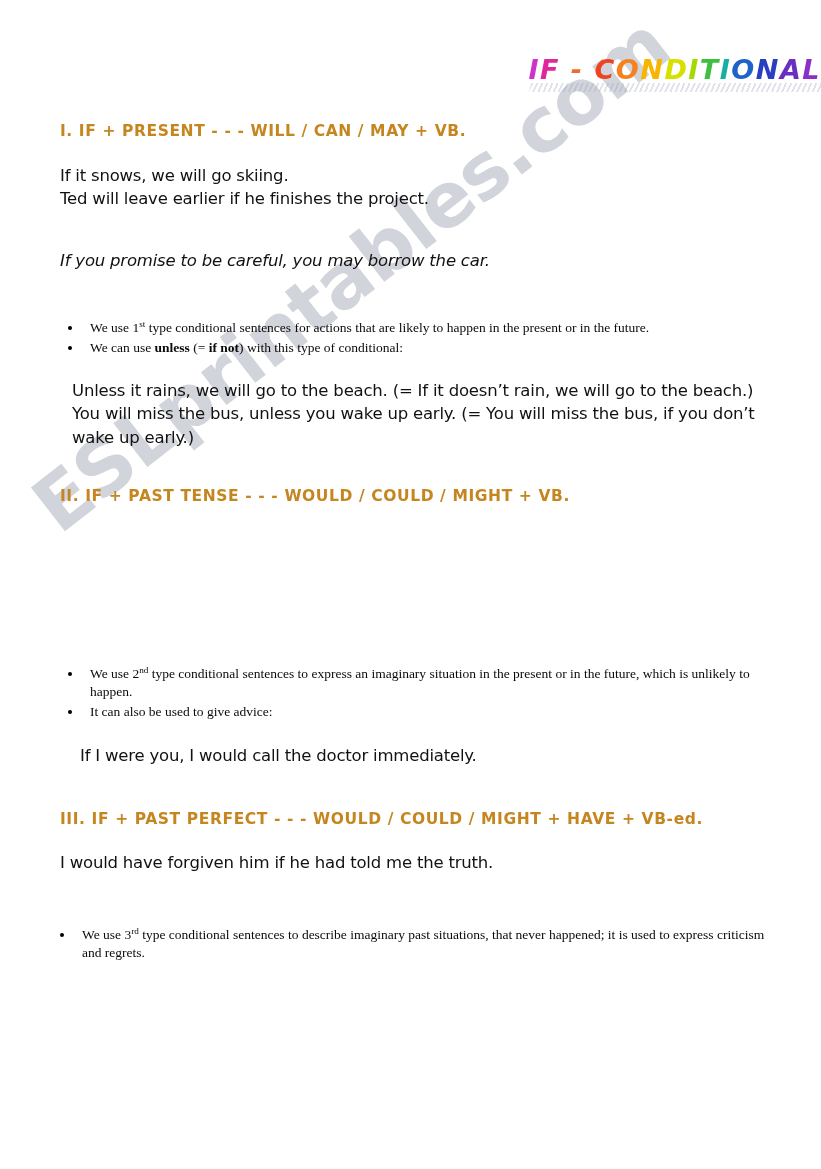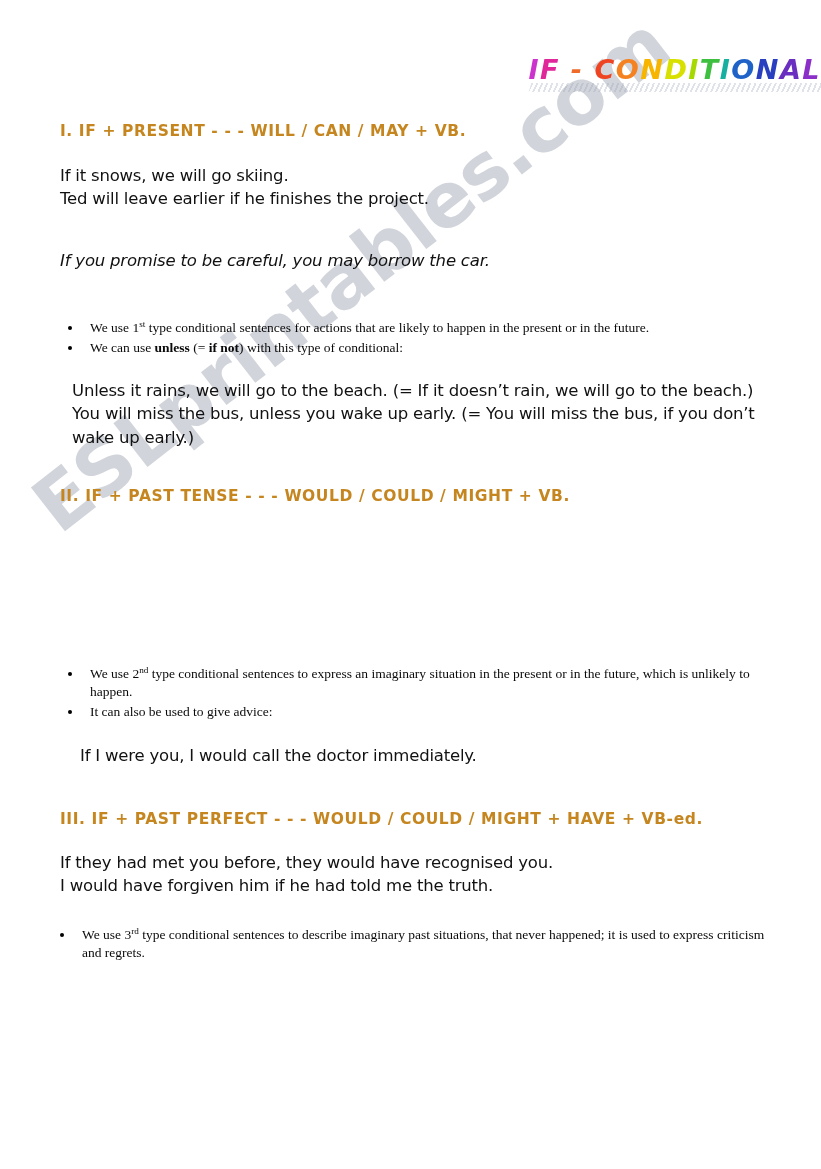--- a/index.html
+++ b/index.html
@@ -172,21 +172,20 @@
       <li>It can also be used to give advice:</li>
     </ul>
 
     <div class="abs sent-block" style="left:60px; top:744px;margin-left:20px;">
       <div class="sent">If I were you, I would call the doctor immediately.</div>
     </div>
 
     <div class="abs rule-heading" style="left:60px; top:810px;">III. IF + PAST PERFECT - - - WOULD / COULD / MIGHT + HAVE + VB-ed.</div>
 
     <div class="abs sent-block" style="left:60px; top:851px;">
-      <div class="sent">If they had met you before, they would have recognised you.</div>
       <div class="sent">I would have forgiven him if he had told me the truth.</div>
     </div>
 
     <ul class="abs bullets" style="left:52px; top:926px; width:730px;">
       <li><span>We use 3</span><sup>rd</sup><span> type conditional sentences to describe imaginary past situations, that never happened; it is used to express criticism and regrets.</span></li>
     </ul>
 
   </div>
 </div>
 

